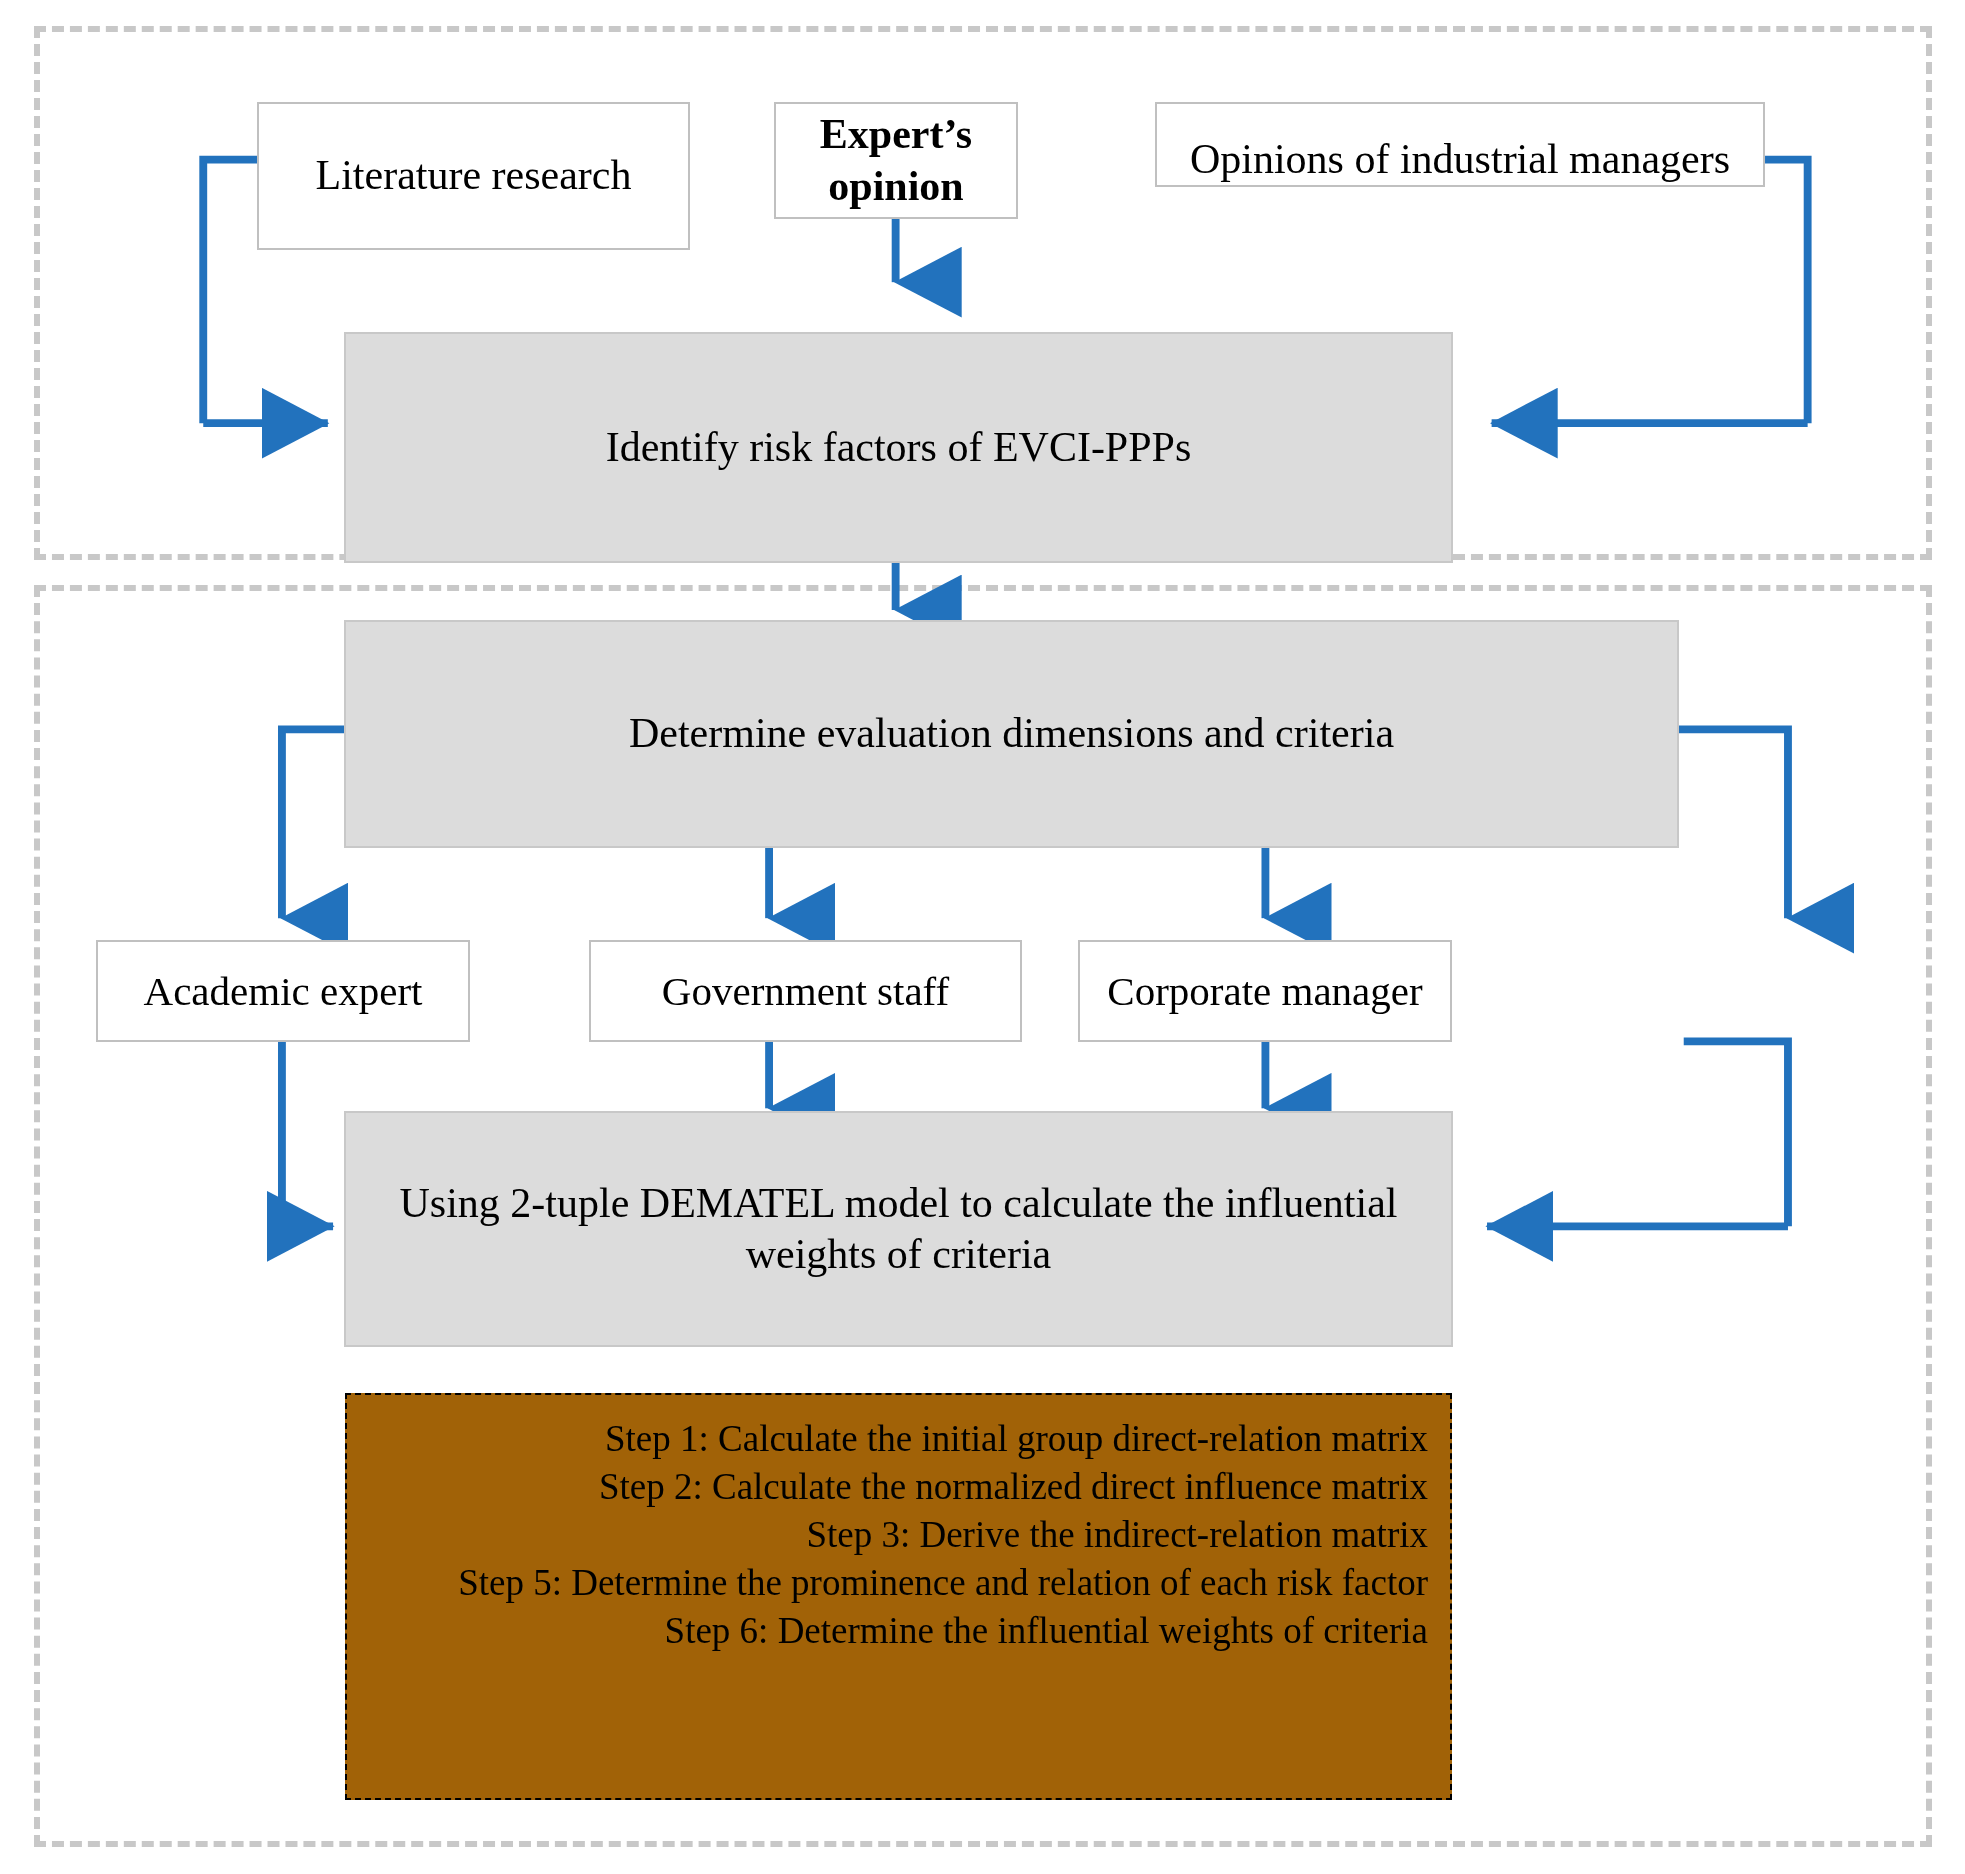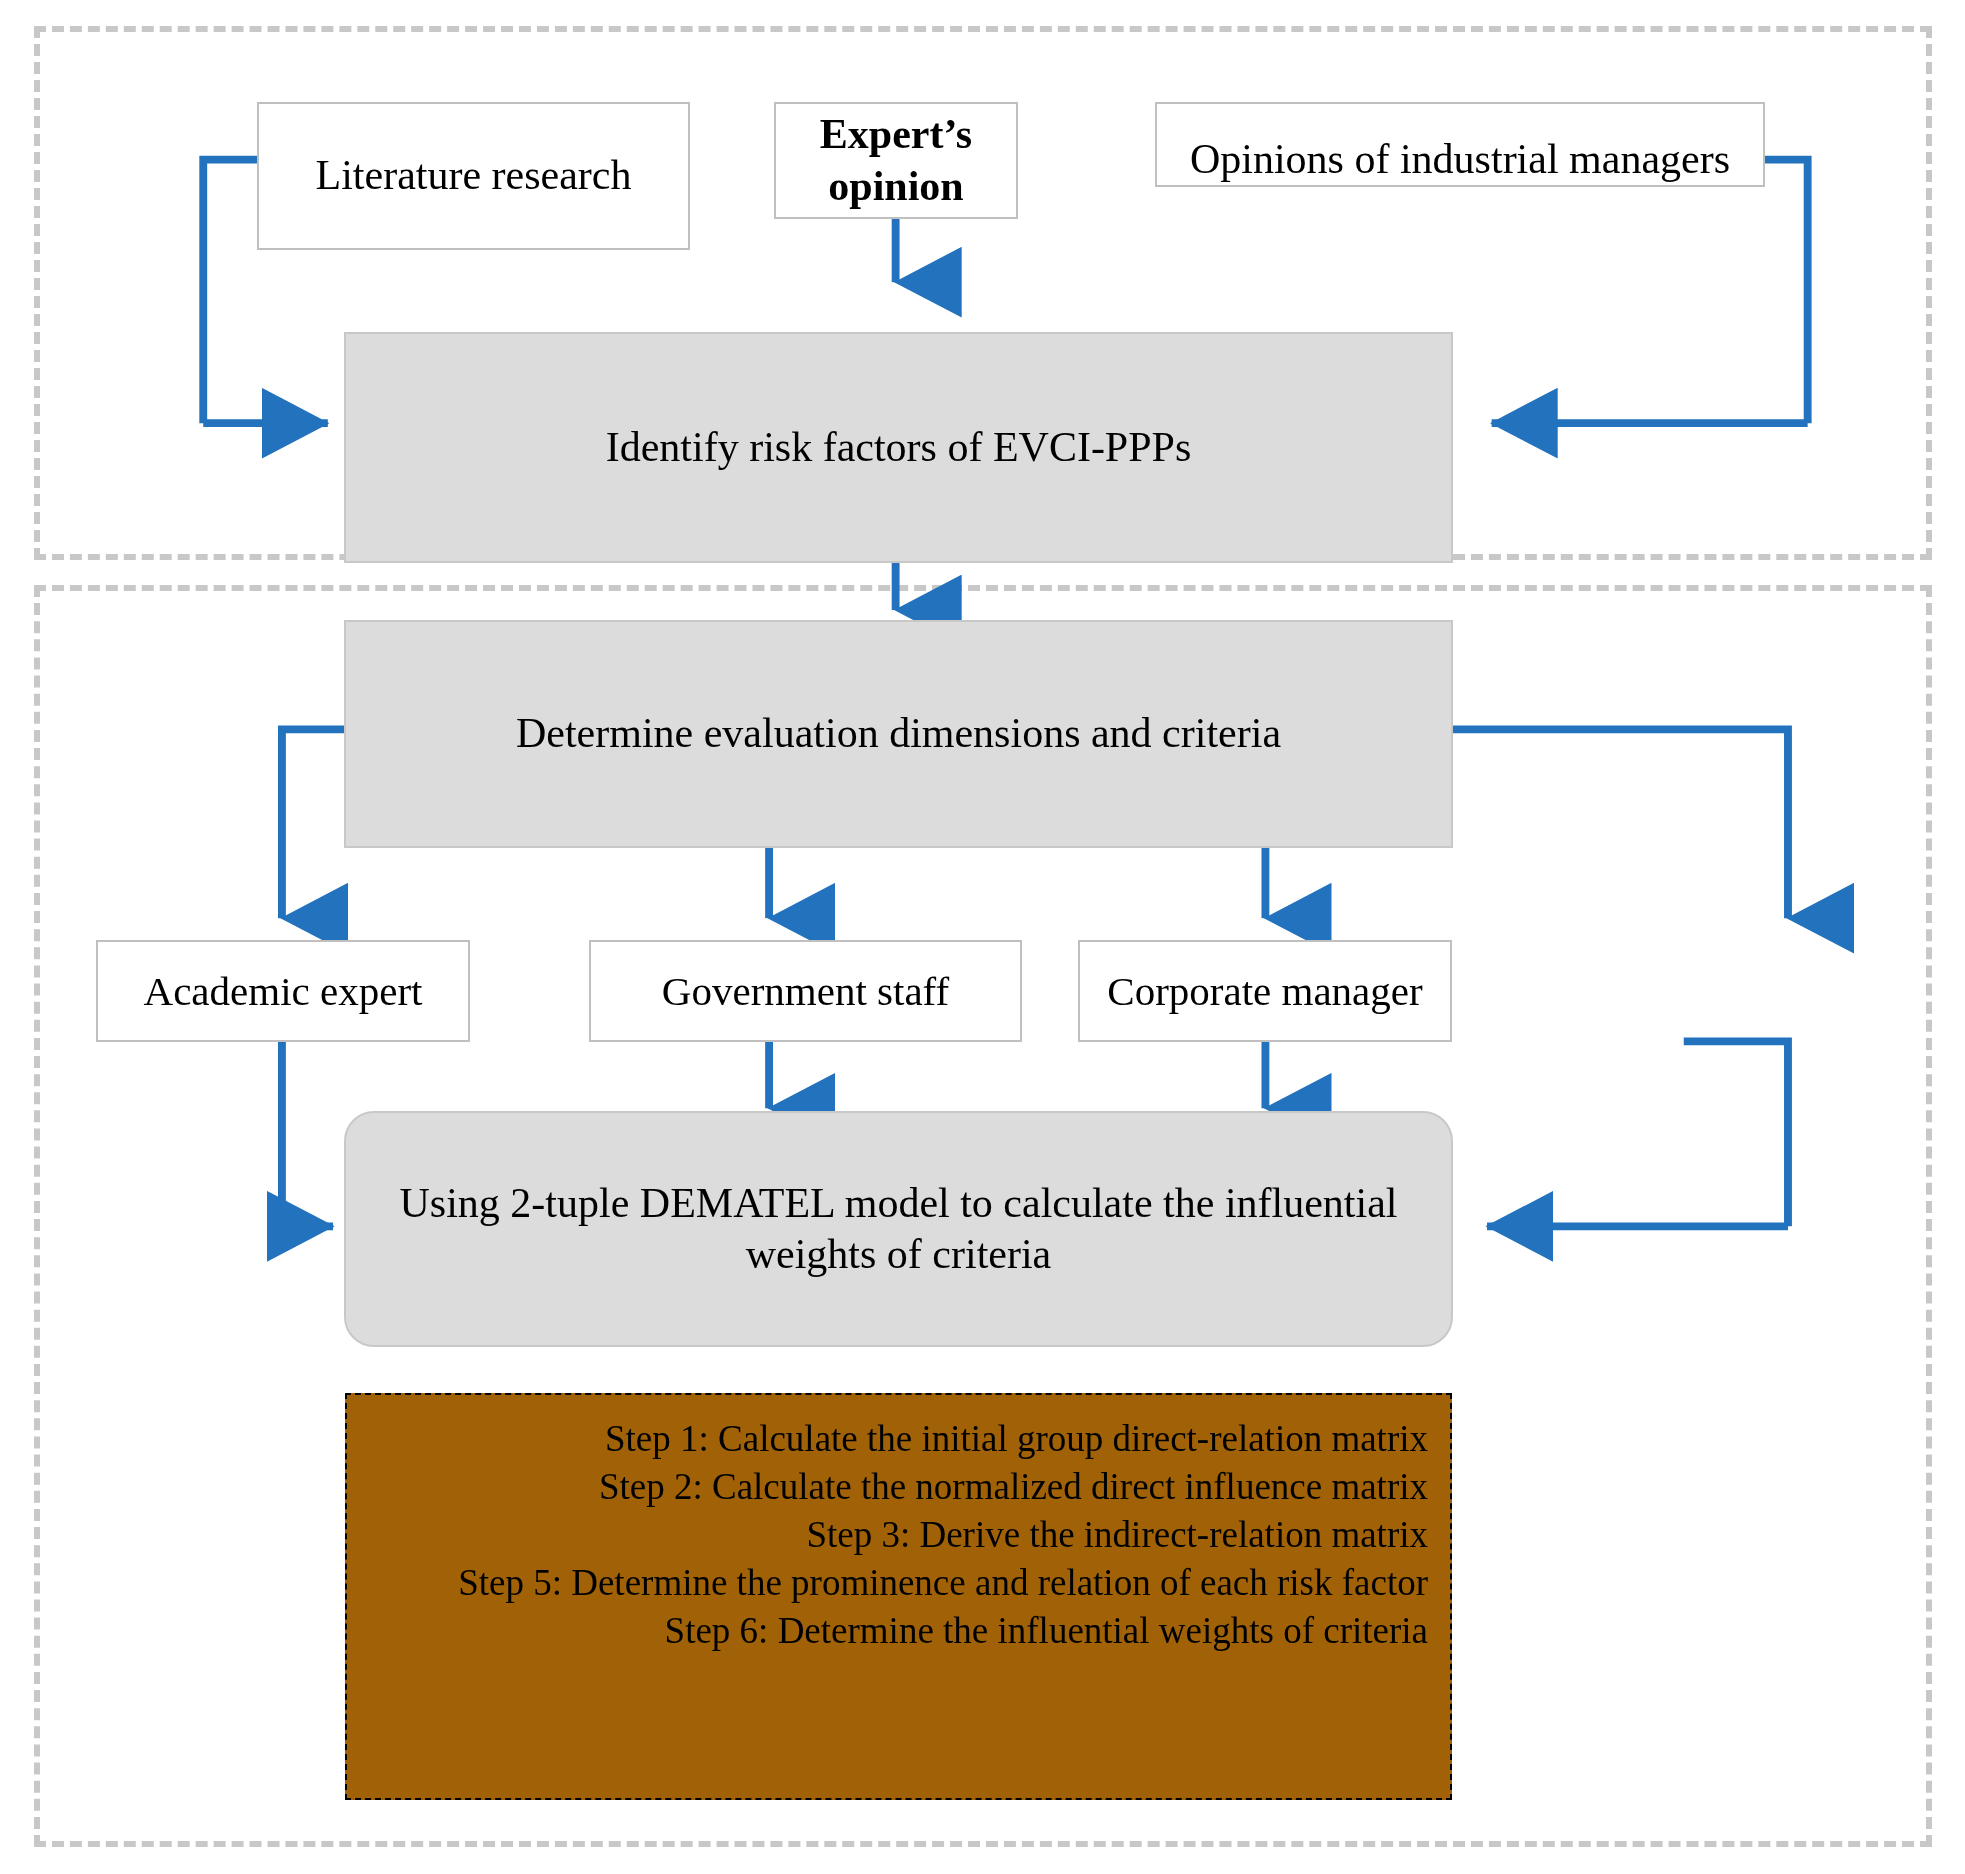--- a/index.html
+++ b/index.html
@@ -131,38 +131,38 @@
   </div>
 
   <div class="node plain" style="left:1155px; top:102px; width:610px; height:85px; font-size:42px;align-items:flex-end;">
     <span class="label">Opinions of industrial managers</span>
   </div>
 
   <div class="node filled" style="left:344px; top:298px; width:1109px; height:231px; font-size:42px;margin-top:34px;">
     <span class="label">Identify risk factors of EVCI-PPPs</span>
   </div>
 
-  <div class="node filled" style="left:344px; top:620px; width:1109px; height:228px; font-size:42px;">
+  <div class="node filled" style="left:344px; top:620px; width:1335px; height:228px; font-size:42px;">
     <span class="label">Determine evaluation dimensions and criteria</span>
   </div>
 
   <div class="node plain" style="left:96px; top:940px; width:374px; height:102px; font-size:41px;">
     <span class="label">Academic expert</span>
   </div>
 
   <div class="node plain" style="left:589px; top:940px; width:433px; height:102px; font-size:41px;">
     <span class="label">Government staff</span>
   </div>
 
   <div class="node plain" style="left:1078px; top:940px; width:374px; height:102px; font-size:41px;">
     <span class="label">Corporate manager</span>
   </div>
 
 
-  <div class="node filled" style="left:344px; top:1111px; width:1109px; height:236px; font-size:42px;border-radius:30px;">
+  <div class="node filled" style="left:344px; top:1111px; width:1109px; height:236px; font-size:42px;">
     <span class="label">Using 2-tuple DEMATEL model to calculate the influential weights of criteria</span>
   </div>
 
   <div class="steps-box" style="left:345px; top:1393px; width:1107px; height:407px;">
     <div class="step-line">Step 1: Calculate the initial group direct-relation matrix</div>
     <div class="step-line">Step 2: Calculate the normalized direct influence matrix</div>
     <div class="step-line">Step 3: Derive the indirect-relation matrix</div>
     <div class="step-line">Step 5: Determine the prominence and relation of each risk factor</div>
     <div class="step-line">Step 6: Determine the influential weights of criteria</div>
   </div>

